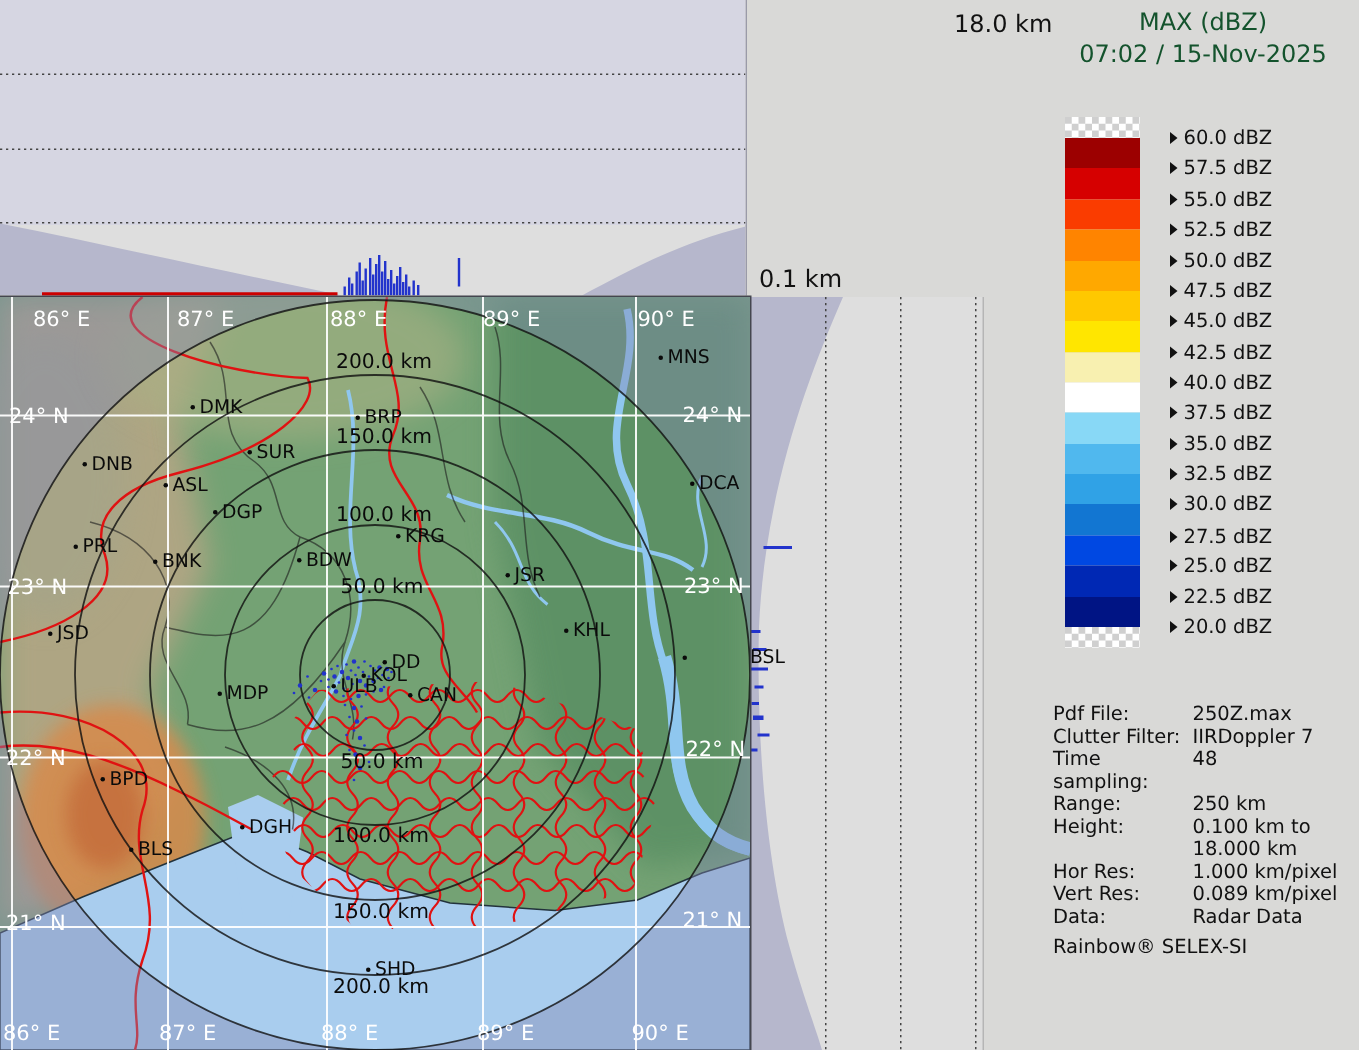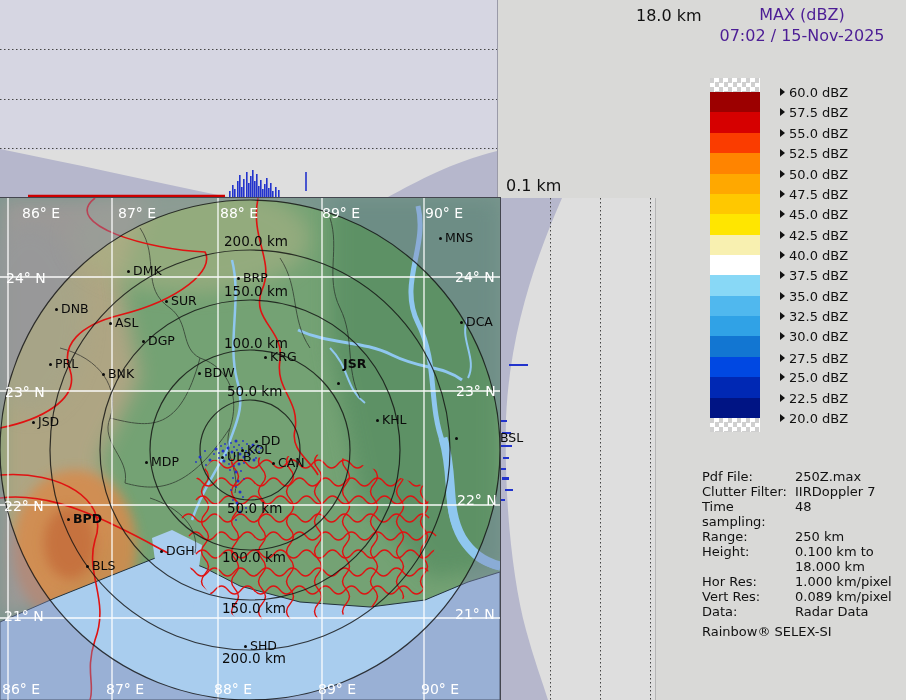--- a/index.html
+++ b/index.html
@@ -5,21 +5,21 @@
   html,body{margin:0;padding:0;background:#d9d9d7;}
   #root{position:relative;width:906px;height:700px;overflow:hidden;
         font-family:"DejaVu Sans","Liberation Sans",sans-serif;background:#d9d9d7;}
   .abs{position:absolute;}
   
   #top-panel{left:0;top:0;width:497px;height:197px;background:#dedede;border-right:1px solid #9a9aa8;}
   #right-panel{left:500px;top:198px;width:155px;height:502px;background:#dedede;border-right:1px solid #b5b5b5;}
   #map{left:0;top:198px;width:500px;height:502px;outline:1px solid #44464f;}
   
   .scale-lab{font-size:16px;color:#111;}
-  #legend-header{left:698px;top:4px;width:208px;text-align:center;color:#4c1d95;}
+  #legend-header{left:698px;top:4px;width:208px;text-align:center;color:#14532d;}
   #legend-header div{font-size:16px;line-height:21px;}
   .lg-label{left:780px;height:16px;font-size:13px;color:#111;display:flex;align-items:center;gap:4px;}
   .lg-label .arr{width:0;height:0;border-left:5px solid #111;border-top:4px solid transparent;border-bottom:4px solid transparent;}
   .band{left:710px;width:50px;}
   .checker{background:repeating-conic-gradient(#ffffff 0% 25%, #cfcfcf 0% 50%) 0 0/9px 9px;}
   #meta{left:702px;top:469px;width:200px;font-size:13px;color:#111;}
   #meta .row{display:flex;line-height:15px;}
   #meta .lab{width:93px;flex:none;}
   #meta .val{white-space:pre-line;}
   #meta-footer{margin-top:4px;line-height:15px;}
@@ -426,40 +426,40 @@
     <div class="abs clabel" style="left: 148px; top: 333px;">DGP</div>
     <div class="abs cdot" style="left: 264px; top: 356px;"></div>
     <div class="abs clabel" style="left: 270px; top: 349px;">KRG</div>
     <div class="abs cdot" style="left: 49px; top: 363px;"></div>
     <div class="abs clabel" style="left: 55px; top: 356px;">PRL</div>
     <div class="abs cdot" style="left: 102px; top: 373px;"></div>
     <div class="abs clabel" style="left: 108px; top: 366px;">BNK</div>
     <div class="abs cdot" style="left: 198px; top: 372px;"></div>
     <div class="abs clabel" style="left: 204px; top: 365px;">BDW</div>
     <div class="abs cdot" style="left: 337px; top: 382px;"></div>
-    <div class="abs clabel" style="left: 343px; top: 356px; font-weight: bold;">JSR</div>
+    <div class="abs clabel" style="left: 343px; top: 375px;">JSR</div>
     <div class="abs cdot" style="left: 460px; top: 321px;"></div>
     <div class="abs clabel" style="left: 466px; top: 314px;">DCA</div>
     <div class="abs cdot" style="left: 376px; top: 419px;"></div>
     <div class="abs clabel" style="left: 382px; top: 412px;">KHL</div>
     <div class="abs cdot" style="left: 455px; top: 437px;"></div>
     <div class="abs clabel" style="left: 461px; top: 430px; margin-left: 39px;">BSL</div>
     <div class="abs cdot" style="left: 32px; top: 421px;"></div>
     <div class="abs clabel" style="left: 38px; top: 414px;">JSD</div>
     <div class="abs cdot" style="left: 255px; top: 440px;"></div>
     <div class="abs clabel" style="left: 261px; top: 433px;">DD</div>
     <div class="abs cdot" style="left: 241px; top: 449px;"></div>
     <div class="abs clabel" style="left: 247px; top: 442px;">KOL</div>
     <div class="abs cdot" style="left: 221px; top: 456px;"></div>
     <div class="abs clabel" style="left: 227px; top: 449px;">ULB</div>
     <div class="abs cdot" style="left: 272px; top: 462px;"></div>
     <div class="abs clabel" style="left: 278px; top: 455px;">CAN</div>
     <div class="abs cdot" style="left: 145px; top: 461px;"></div>
     <div class="abs clabel" style="left: 151px; top: 454px;">MDP</div>
     <div class="abs cdot" style="left: 67px; top: 518px;"></div>
-    <div class="abs clabel" style="left: 73px; top: 511px; font-weight: bold;">BPD</div>
+    <div class="abs clabel" style="left: 73px; top: 511px;">BPD</div>
     <div class="abs cdot" style="left: 160px; top: 550px;"></div>
     <div class="abs clabel" style="left: 166px; top: 543px;">DGH</div>
     <div class="abs cdot" style="left: 86px; top: 565px;"></div>
     <div class="abs clabel" style="left: 92px; top: 558px;">BLS</div>
     <div class="abs cdot" style="left: 244px; top: 645px;"></div>
     <div class="abs clabel" style="left: 250px; top: 638px;">SHD</div>
   </div>
 
 </body></html>

